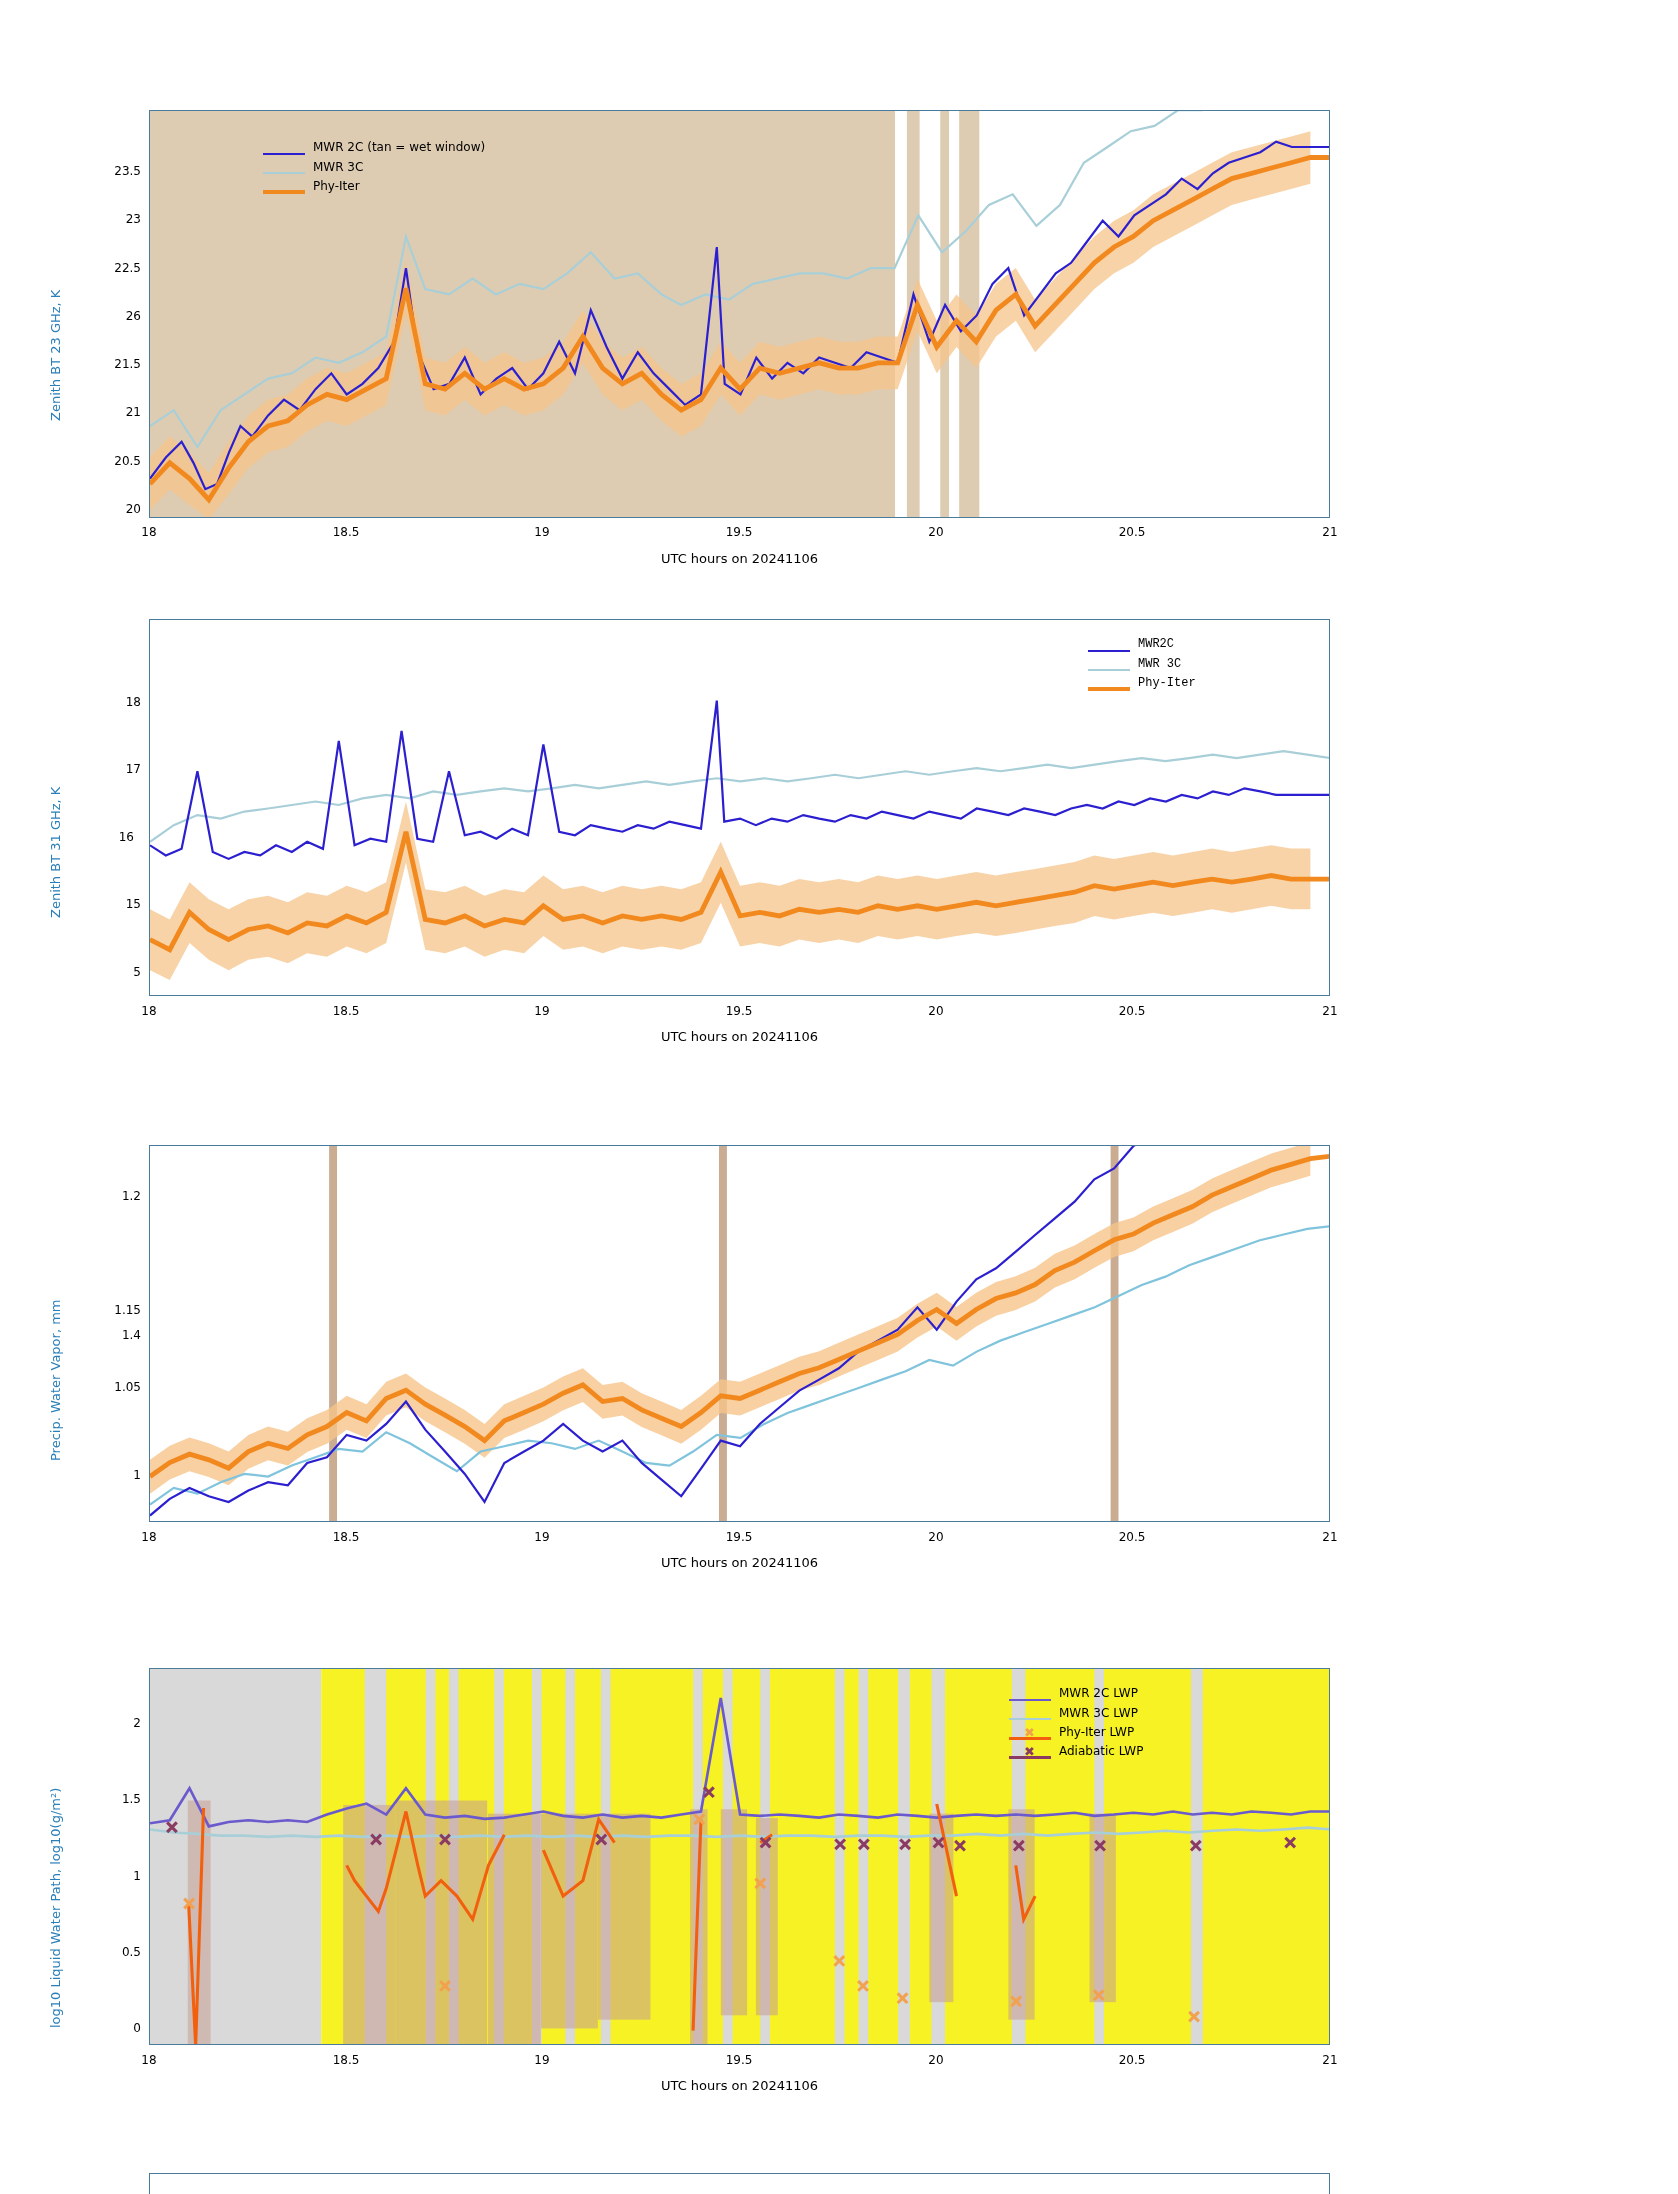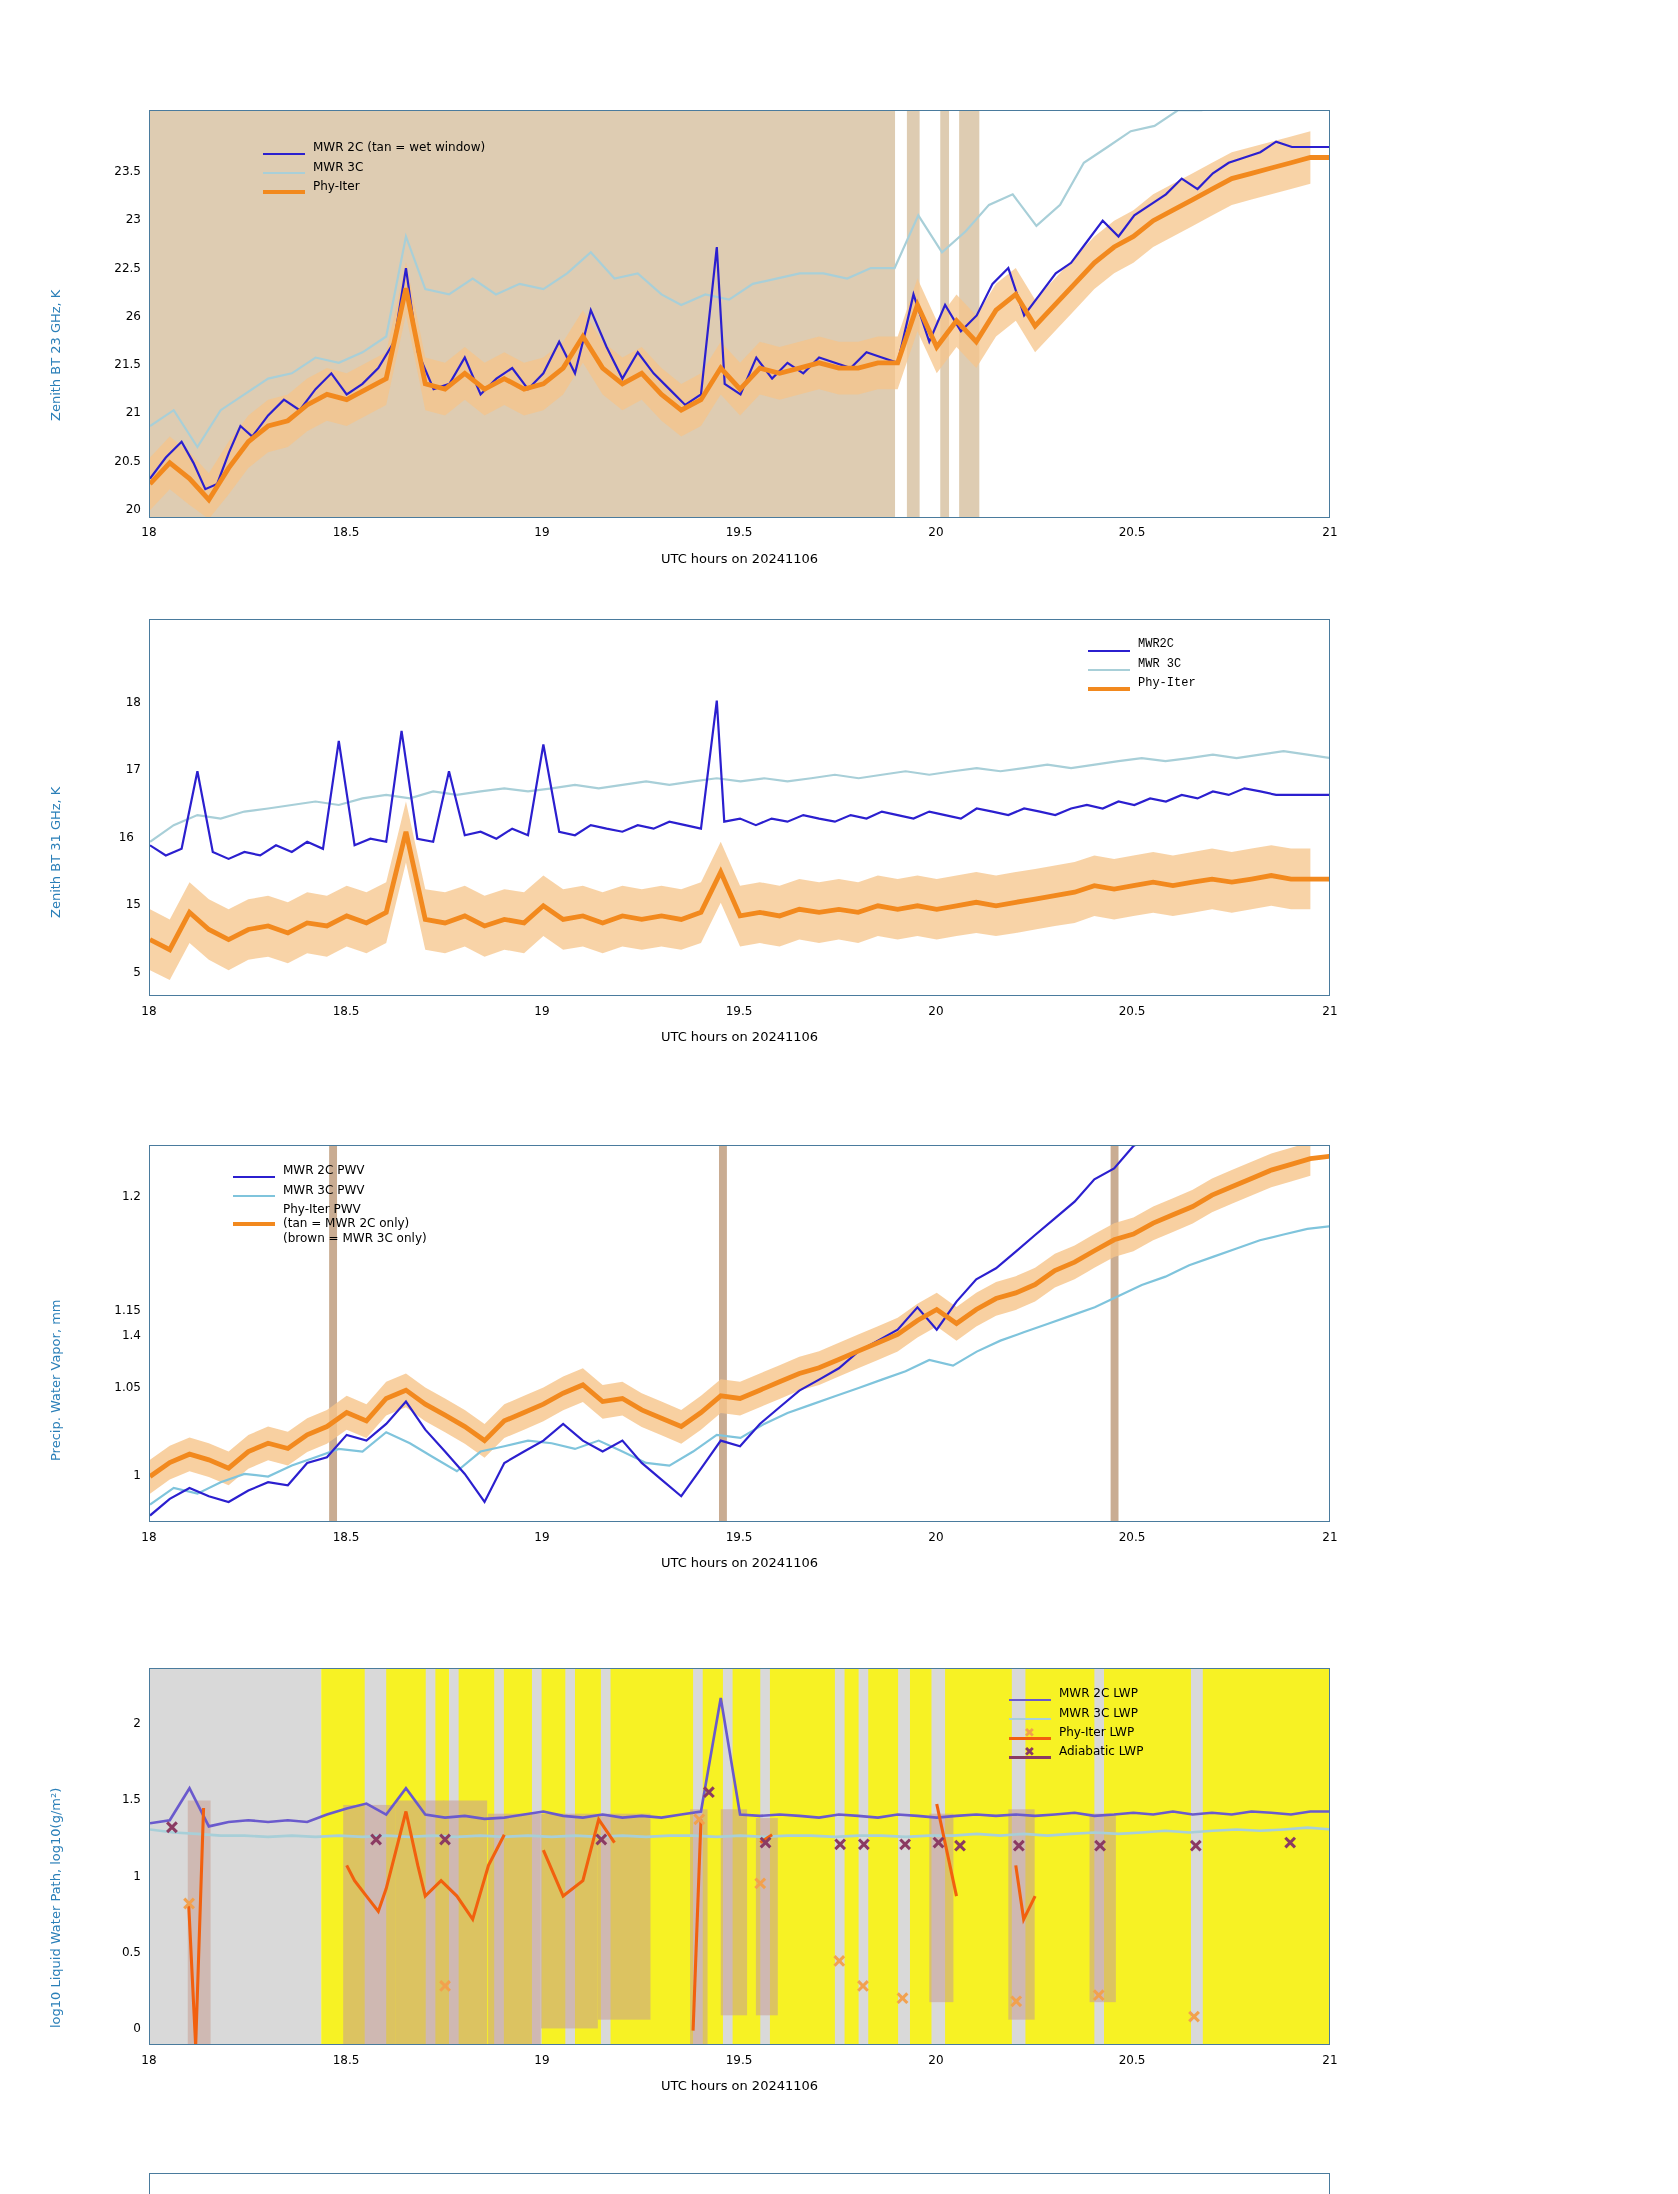--- a/index.html
+++ b/index.html
@@ -151,36 +151,20 @@
     <div class="ytick" style="left:75px;top:79px;width:66px;">1.2</div>
     <div class="xtick" style="left:127px;top:420px;width:44px;">18</div>
     <div class="xtick" style="left:324px;top:420px;width:44px;">18.5</div>
     <div class="xtick" style="left:520px;top:420px;width:44px;">19</div>
     <div class="xtick" style="left:717px;top:420px;width:44px;">19.5</div>
     <div class="xtick" style="left:914px;top:420px;width:44px;">20</div>
     <div class="xtick" style="left:1110px;top:420px;width:44px;">20.5</div>
     <div class="xtick" style="left:1308px;top:420px;width:44px;">21</div>
     <div class="xlabel" style="left:608px;top:445px;width:263px;">UTC hours on 20241106</div>
 
-    <div class="legend" style="left:233px;top:53px;">
-      <div class="row">
-          <span class="swatch" style="border-top-width:2.2px;border-top-color:#2b1fcf;"></span>
-          <span class="lbl">MWR 2C PWV</span>
-        </div>
-      <div class="row">
-          <span class="swatch" style="border-top-width:2.2px;border-top-color:#7fc4dc;"></span>
-          <span class="lbl">MWR 3C PWV</span>
-        </div>
-      <div class="row" style="align-items:flex-start;height:auto;">
-          <span class="swatch" style="border-top-width:4.8px;border-top-color:#f2891e;margin-top:20px;"></span>
-          <span class="multi">Phy-Iter PWV
-(tan = MWR 2C only)
-(brown = MWR 3C only)</span>
-        </div>
-    </div>
   </div>
 
   <div class="panel" style="left:0;top:1633px;width:1679px;height:522px;">
     <div class="plotbox rightaxis topaxis" style="left:149px;top:35px;width:1181px;height:377px;">
       <svg width="1181" height="377" viewBox="0 0 2690 860" preserveAspectRatio="none">
         <g>
           <rect x="0" y="0" width="390" height="860" fill="#d9d9d9"></rect>
           <rect x="390" y="0" width="2300" height="860" fill="#f7f224"></rect>
           <rect x="60" y="0" width="26" height="860" fill="#d9d9d9"></rect>
           <rect x="110" y="0" width="22" height="860" fill="#d9d9d9"></rect>

